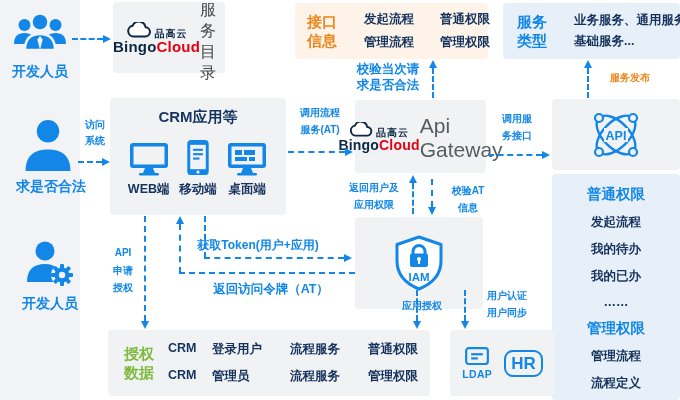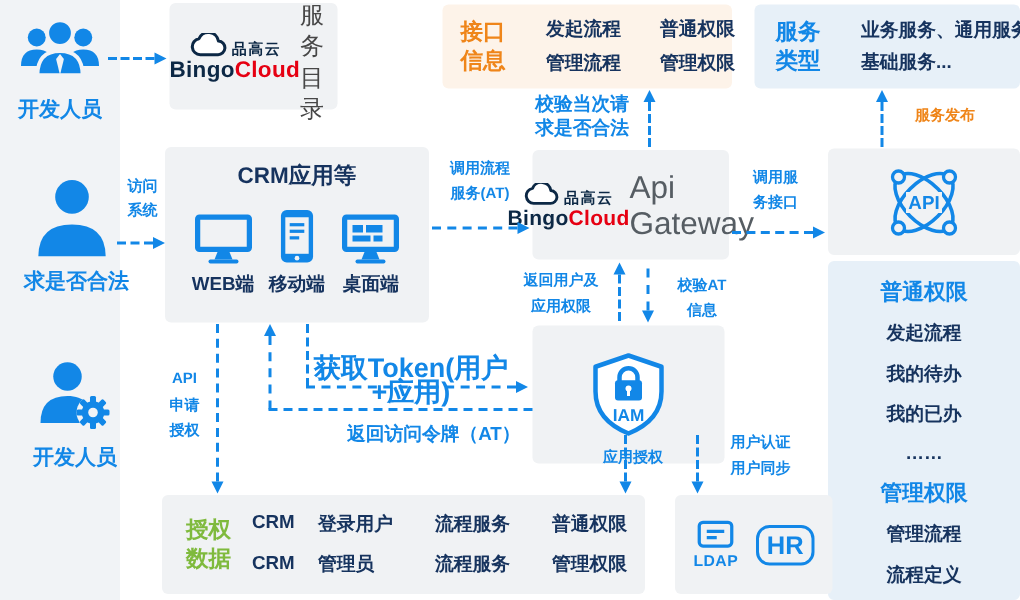--- a/index.html
+++ b/index.html
@@ -332,28 +332,28 @@
     <div class="elabel" style="left:438px;top:182px;width:60px;line-height:17px;">
       <div>校验AT</div>
         <div>信息</div>
     </div>
   </div>
 
   <div>
     <div class="vline" style="left:204px;top:216px;height:42px;"></div>
     <div class="hline" style="left:204px;top:257px;width:140px;"></div>
     <div class="tri tri-r" style="left:344px;top:253.5px;"></div>
-    <div class="elabel" style="left:198px;top:237px;width:152px;font-size:18px;">获取Token(用户+应用)</div>
+    <div class="elabel" style="left:182px;top:237px;width:152px;font-size:12px;">获取Token(用户+应用)</div>
   </div>
 
   <div>
     <div class="hline" style="left:179px;top:272px;width:176px;"></div>
     <div class="vline" style="left:179px;top:224px;height:49px;"></div>
     <div class="tri tri-u" style="left:175.5px;top:216px;"></div>
-    <div class="elabel" style="left:195px;top:281px;width:152px;font-size:12.5px;text-align:right;">返回访问令牌（AT）</div>
+    <div class="elabel" style="left:195px;top:281px;width:152px;font-size:12.5px;">返回访问令牌（AT）</div>
   </div>
 
   <div>
     <div class="vline" style="left:144px;top:216px;height:105px;"></div>
     <div class="tri tri-d" style="left:140.5px;top:321px;"></div>
     <div class="elabel" style="left:104px;top:244px;width:38px;line-height:17.5px;">
       <div>API</div>
         <div>申请</div>
         <div>授权</div>
     </div>

